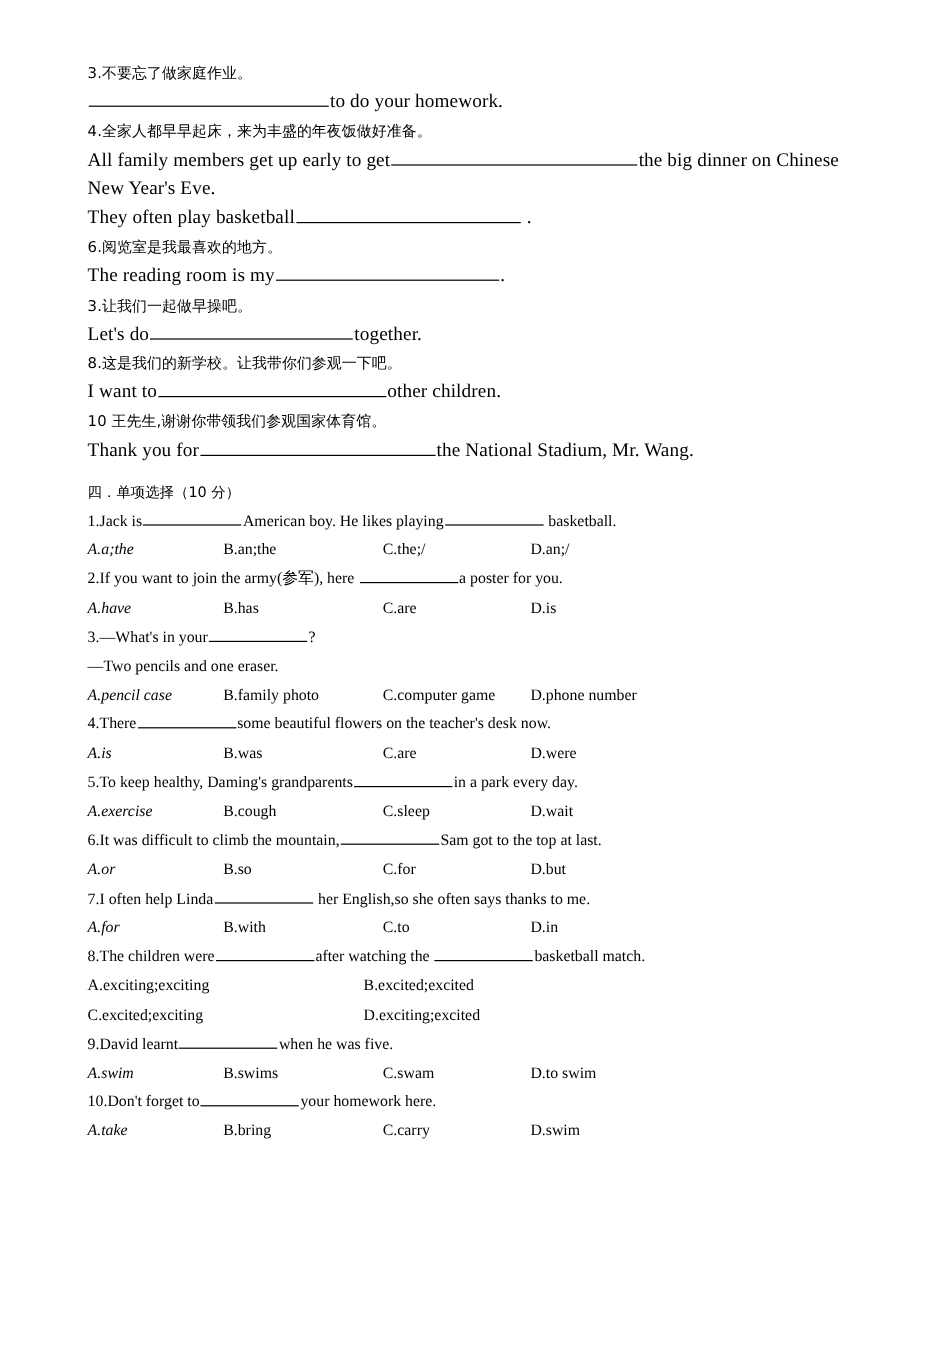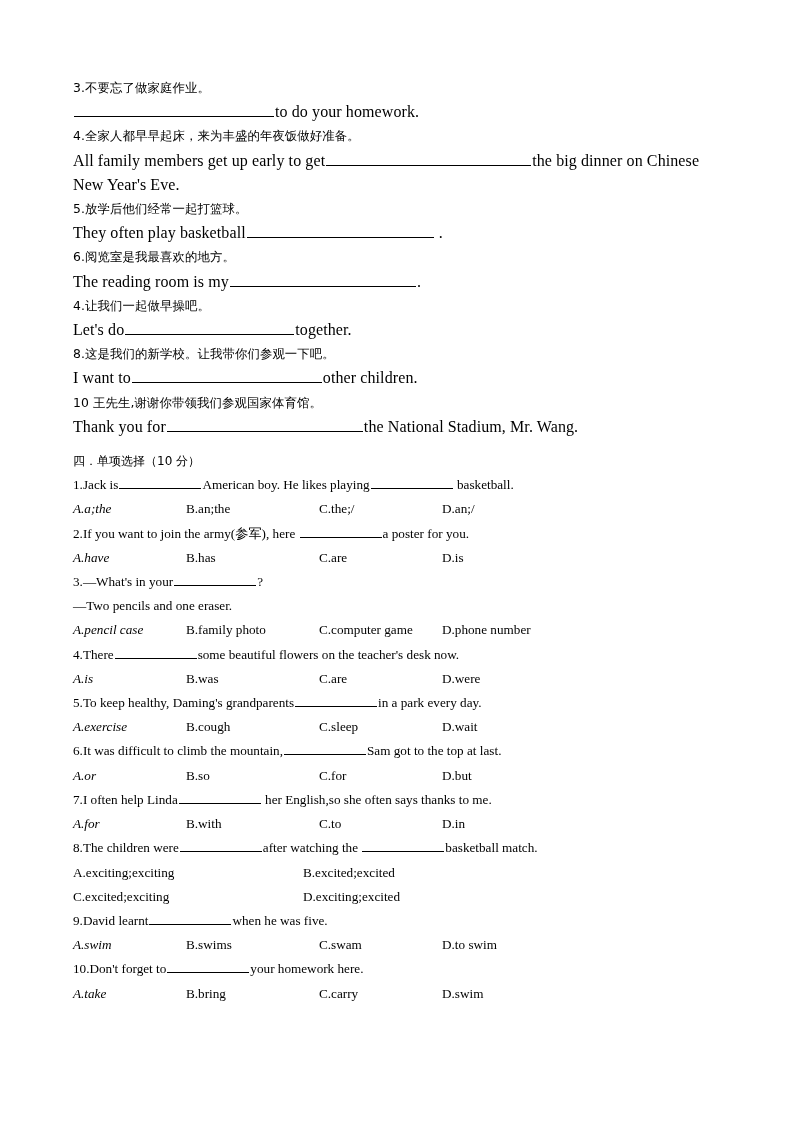--- a/index.html
+++ b/index.html
@@ -12,21 +12,21 @@
     height: 1122px;
     font-family: "Liberation Serif", "DejaVu Serif", serif;
     color: #000000;
     position: relative;
     overflow: hidden;
   }
   .page {
     box-sizing: border-box;
     width: 793px;
     height: 1122px;
-    padding: 76px 73px 0 73px;
+    padding: 49px 73px 0 73px;
   }
   .line {
     font-size: 16px;
     line-height: 24.2px;
     white-space: pre-wrap;
     letter-spacing: 0.1px;
   }
   .cn {
     font-family: "DejaVu Sans", "Liberation Sans", sans-serif;
     font-size: 12.4px;
@@ -62,27 +62,26 @@
 <body>
 
 <div class="page">
 
   <div class="line cn">3.不要忘了做家庭作业。</div>
   <div class="line"><span class="blank" style="width:200px"></span><span>to do your homework.</span></div>
 
   <div class="line cn">4.全家人都早早起床，来为丰盛的年夜饭做好准备。</div>
   <div class="line"><span>All family members get up early to get</span><span class="blank" style="width:205px"></span><span>the big dinner on Chinese New Year's Eve.</span></div>
 
-  <div class="line cn">5.放学后他们经常一起打篮球。</div>
   <div class="line"><span>They often play basketball</span><span class="blank" style="width:187px"></span><span> .</span></div>
 
   <div class="line cn">6.阅览室是我最喜欢的地方。</div>
   <div class="line"><span>The reading room is my</span><span class="blank" style="width:186px"></span><span>.</span></div>
 
-  <div class="line cn">4.让我们一起做早操吧。</div>
+  <div class="line cn">3.让我们一起做早操吧。</div>
   <div class="line"><span>Let's do</span><span class="blank" style="width:169px"></span><span>together.</span></div>
 
   <div class="line cn">8.这是我们的新学校。让我带你们参观一下吧。</div>
 
   <div class="line"><span>I want to</span><span class="blank" style="width:190px"></span><span>other children.</span></div>
 
   <div class="line cn">10 王先生,谢谢你带领我们参观国家体育馆。</div>
   <div class="line"><span>Thank you for</span><span class="blank" style="width:196px"></span><span>the National Stadium, Mr. Wang.</span></div>
 
   <div class="section-head cn">四．单项选择（10 分）</div>

